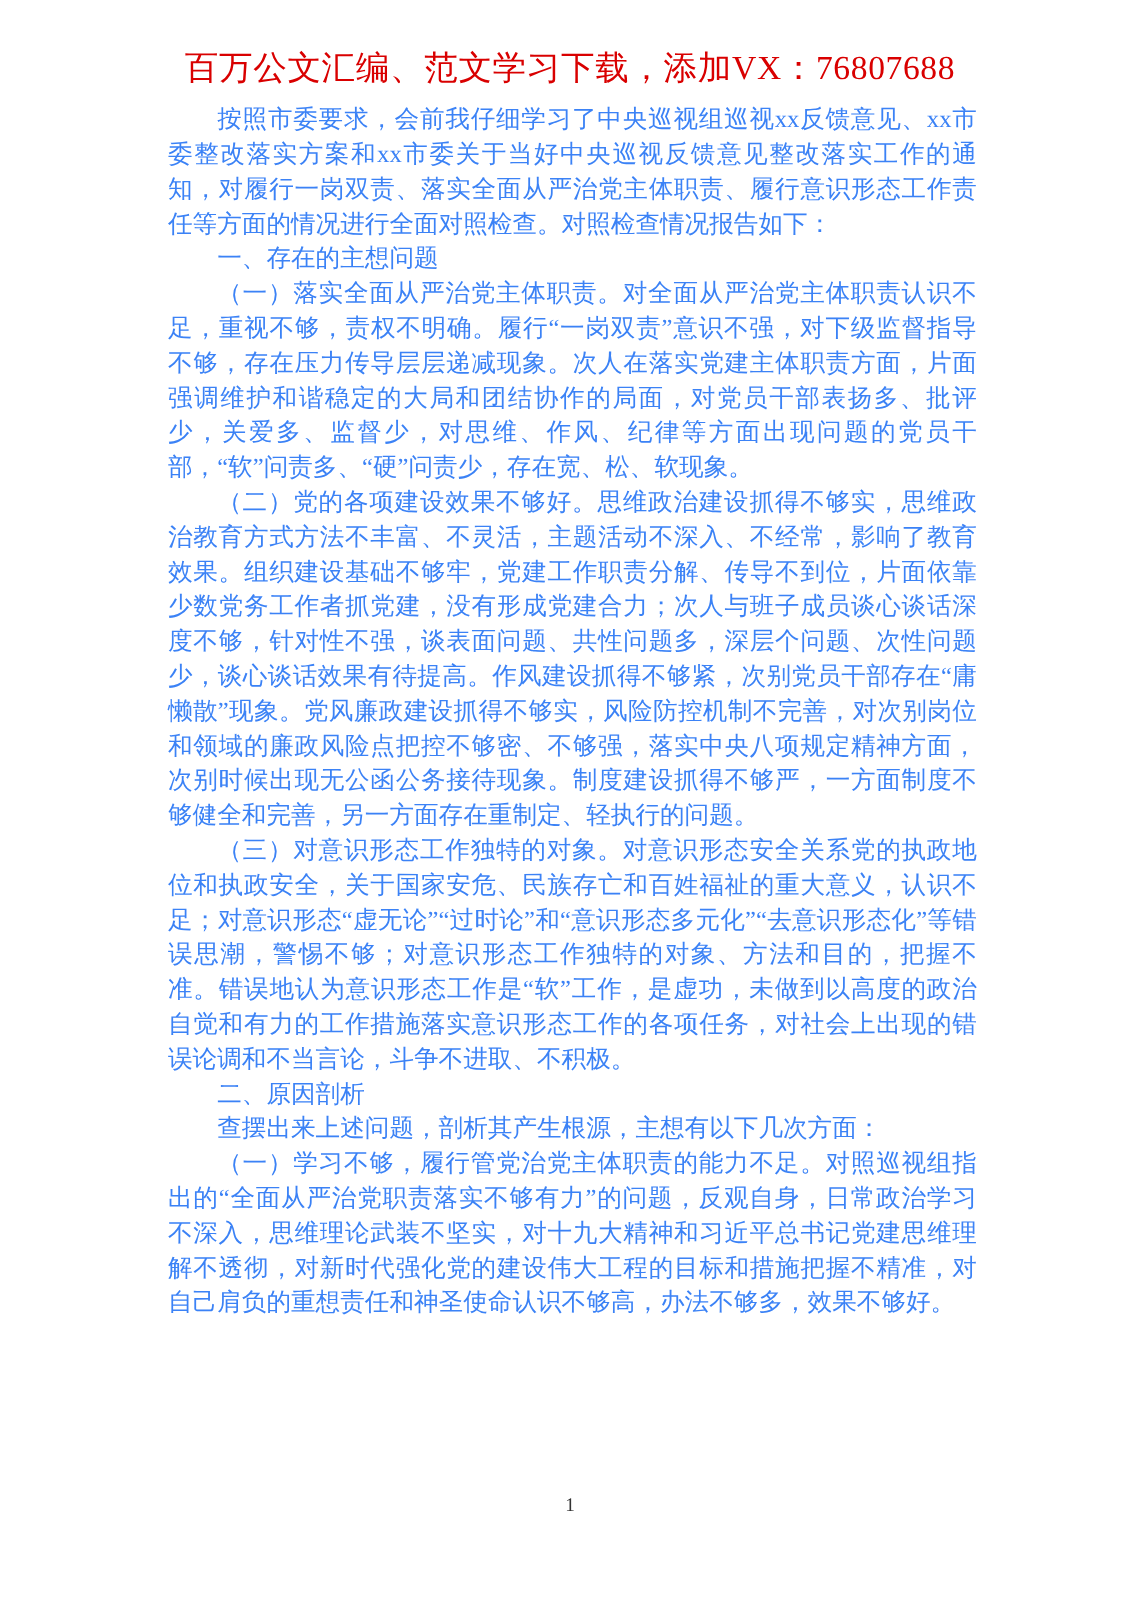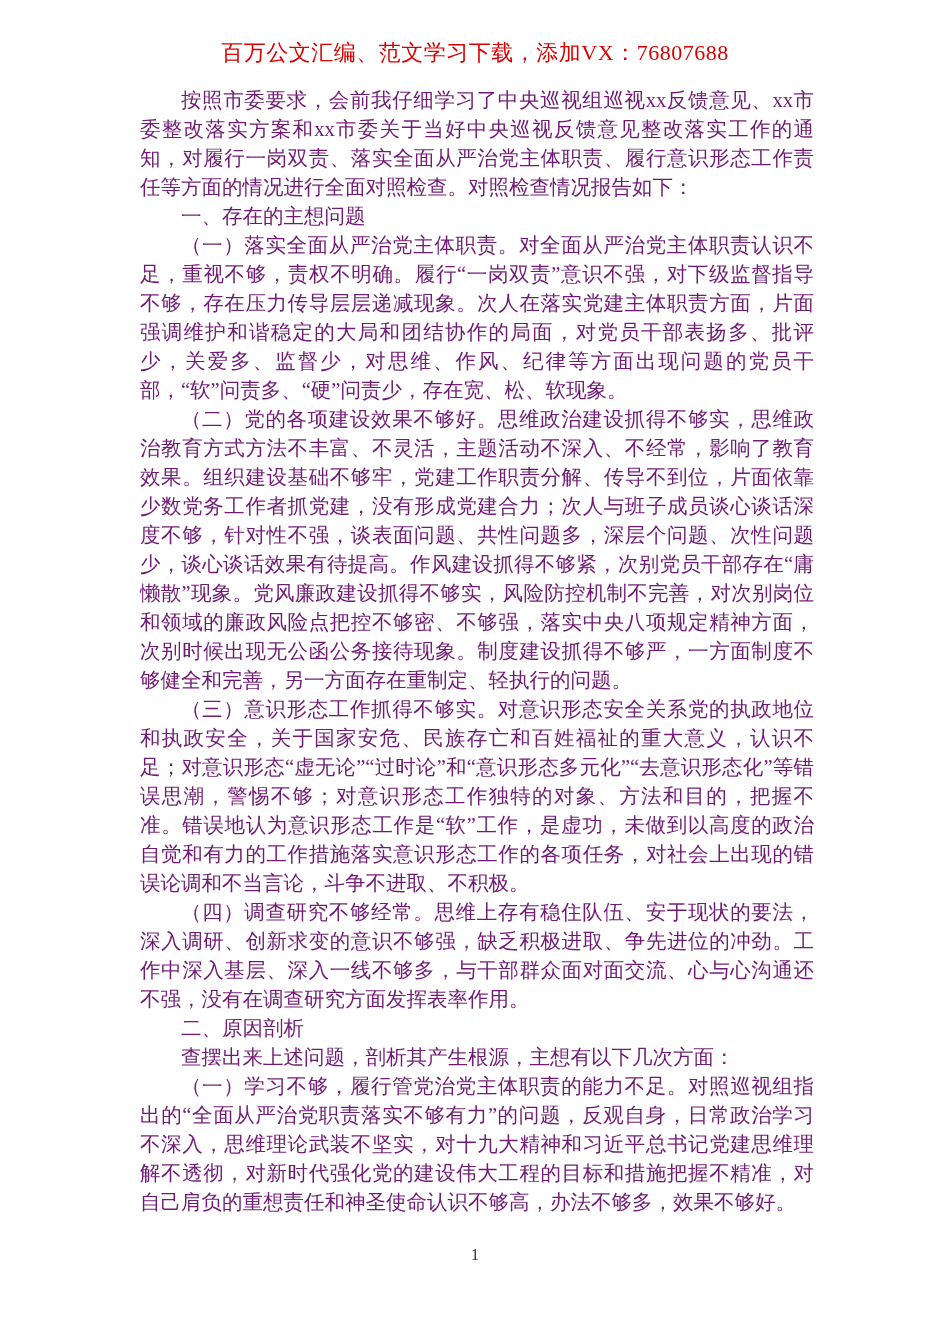--- a/index.html
+++ b/index.html
@@ -12,31 +12,31 @@
     font-family: "Liberation Serif", "DejaVu Serif", serif;
     overflow: hidden;
   }
   .promo-header {
     position: absolute;
     top: 38px;
     left: 0;
     right: 0;
     text-align: center;
     color: #d90000;
-    font-size: 22px;
+    font-size: 28px;
     letter-spacing: 0.5px;
   }
   .doc-content {
     position: absolute;
     top: 86px;
     left: 140px;
     width: 674px;
     font-size: 20.5px;
     line-height: 29px;
-    color: #701a75;
+    color: #3b82f6;
     text-align: justify;
     text-justify: inter-character;
   }
   .para {
     margin: 0;
     padding: 0;
     text-indent: 2em;
     word-break: break-all;
   }
   .para .lead { font-weight: normal; }
@@ -60,23 +60,22 @@
   <div class="doc-content">
 
     <p class="para"><span class="lead"></span><span>按照市委要求，会前我仔细学习了中央巡视组巡视xx反馈意见、xx市委整改落实方案和xx市委关于当好中央巡视反馈意见整改落实工作的通知，对履行一岗双责、落实全面从严治党主体职责、履行意识形态工作责任等方面的情况进行全面对照检查。对照检查情况报告如下：</span></p>
 
     <p class="para"><span class="lead">一、存在的主想问题</span><span></span></p>
 
     <p class="para"><span class="lead">（一）落实全面从严治党主体职责。</span><span>对全面从严治党主体职责认识不足，重视不够，责权不明确。履行“一岗双责”意识不强，对下级监督指导不够，存在压力传导层层递减现象。次人在落实党建主体职责方面，片面强调维护和谐稳定的大局和团结协作的局面，对党员干部表扬多、批评少，关爱多、监督少，对思维、作风、纪律等方面出现问题的党员干部，“软”问责多、“硬”问责少，存在宽、松、软现象。</span></p>
 
     <p class="para"><span class="lead">（二）党的各项建设效果不够好。</span><span>思维政治建设抓得不够实，思维政治教育方式方法不丰富、不灵活，主题活动不深入、不经常，影响了教育效果。组织建设基础不够牢，党建工作职责分解、传导不到位，片面依靠少数党务工作者抓党建，没有形成党建合力；次人与班子成员谈心谈话深度不够，针对性不强，谈表面问题、共性问题多，深层个问题、次性问题少，谈心谈话效果有待提高。作风建设抓得不够紧，次别党员干部存在“庸懒散”现象。党风廉政建设抓得不够实，风险防控机制不完善，对次别岗位和领域的廉政风险点把控不够密、不够强，落实中央八项规定精神方面，次别时候出现无公函公务接待现象。制度建设抓得不够严，一方面制度不够健全和完善，另一方面存在重制定、轻执行的问题。</span></p>
 
-    <p class="para"><span class="lead">（三）意识形态工作抓得不够实。</span><span>对意识形态安全关系党的执政地位和执政安全，关于国家安危、民族存亡和百姓福祉的重大意义，认识不足；对意识形态“虚无论”“过时论”和“意识形态多元化”“去意识形态化”等错误思潮，警惕不够；对意识形态工作独特的对象、方法和目的，把握不准。错误地认为意识形态工作是“软”工作，是虚功，未做到以高度的政治自觉和有力的工作措施落实意识形态工作的各项任务，对社会上出现的错误论调和不当言论，斗争不进取、不积极。</span></p>
+    <p class="para"><span class="lead">（三）对意识形态工作独特的对象。</span><span>对意识形态安全关系党的执政地位和执政安全，关于国家安危、民族存亡和百姓福祉的重大意义，认识不足；对意识形态“虚无论”“过时论”和“意识形态多元化”“去意识形态化”等错误思潮，警惕不够；对意识形态工作独特的对象、方法和目的，把握不准。错误地认为意识形态工作是“软”工作，是虚功，未做到以高度的政治自觉和有力的工作措施落实意识形态工作的各项任务，对社会上出现的错误论调和不当言论，斗争不进取、不积极。</span></p>
 
-    <p class="para"><span class="lead">（四）调查研究不够经常。</span><span>思维上存有稳住队伍、安于现状的要法，深入调研、创新求变的意识不够强，缺乏积极进取、争先进位的冲劲。工作中深入基层、深入一线不够多，与干部群众面对面交流、心与心沟通还不强，没有在调查研究方面发挥表率作用。</span></p>
 
     <p class="para"><span class="lead">二、原因剖析</span><span></span></p>
 
     <p class="para"><span class="lead"></span><span>查摆出来上述问题，剖析其产生根源，主想有以下几次方面：</span></p>
 
     <p class="para"><span class="lead">（一）学习不够，履行管党治党主体职责的能力不足。</span><span>对照巡视组指出的“全面从严治党职责落实不够有力”的问题，反观自身，日常政治学习不深入，思维理论武装不坚实，对十九大精神和习近平总书记党建思维理解不透彻，对新时代强化党的建设伟大工程的目标和措施把握不精准，对自己肩负的重想责任和神圣使命认识不够高，办法不够多，效果不够好。</span></p>
 
 
   </div>
 

